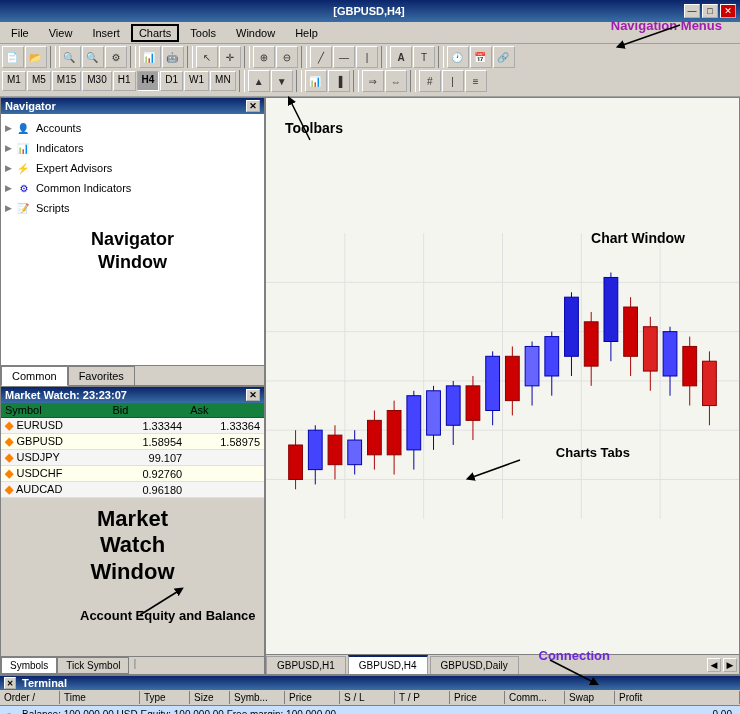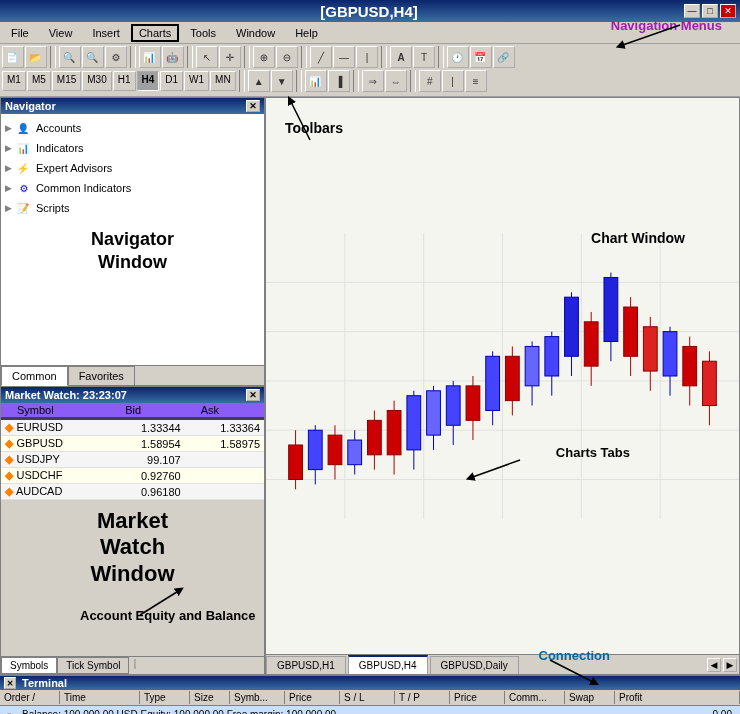--- a/index.html
+++ b/index.html
@@ -17,21 +17,21 @@
     .title-bar {
       background: linear-gradient(to bottom, #0a246a, #3a6ea5);
       height: 22px;
       display: flex;
       align-items: center;
       justify-content: space-between;
       padding: 0 4px;
       color: white;
     }
     .title-bar-text {
-      font-size: 15px;
+      font-size: 11px;
       font-weight: bold;
       flex: 1;
       text-align: center;
     }
     .title-bar-buttons {
       display: flex;
       gap: 2px;
     }
     .title-btn {
       width: 16px;
@@ -213,23 +213,23 @@
       display: flex;
       justify-content: space-between;
       align-items: center;
     }
     .mw-table {
       width: 100%;
       border-collapse: collapse;
       font-size: 11px;
     }
     .mw-table th {
-      background: #8b5cf6;
-      border-bottom: 3px solid #404040;
-      padding: 1px 16px;
+      background: #15803d;
+      border-bottom: 1px solid #404040;
+      padding: 1px 4px;
       text-align: left;
       font-weight: normal;
     }
     .mw-table td {
       padding: 1px 4px;
       border-bottom: 1px solid #e0e0e0;
     }
     .mw-table tr:nth-child(odd) td { background: #f5f5f5; }
     .mw-table tr:nth-child(even) td { background: #ffffee; }
     .symbol-icon { color: #ff8000; font-weight: bold; }
@@ -718,21 +718,21 @@
   <div style="position:absolute;top:608px;left:80px;font-size:13px;font-weight:bold;color:#000;">Account Equity and Balance</div>
   <svg style="position:absolute;top:560px;left:80px;width:200px;height:60px;" xmlns="http://www.w3.org/2000/svg">
     <path d="M60,55 L100,30" stroke="#000" stroke-width="1.5" fill="none" marker-end="url(#arr4)"></path>
     <defs>
       <marker id="arr4" markerWidth="6" markerHeight="6" refX="3" refY="3" orient="auto">
         <path d="M0,0 L6,3 L0,6 Z" fill="#000"></path>
       </marker>
     </defs>
   </svg>
 
-  <div style="position:absolute;top:648px;right:130px;font-size:13px;font-weight:bold;color:#0369a1;">Connection</div>
+  <div style="position:absolute;top:648px;right:130px;font-size:13px;font-weight:bold;color:#6d28d9;">Connection</div>
   <svg style="position:absolute;top:655px;right:80px;width:120px;height:40px;" xmlns="http://www.w3.org/2000/svg">
     <path d="M10,5 L55,28" stroke="#000" stroke-width="1.5" fill="none" marker-end="url(#arr5)"></path>
     <defs>
       <marker id="arr5" markerWidth="6" markerHeight="6" refX="3" refY="3" orient="auto">
         <path d="M0,0 L6,3 L0,6 Z" fill="#000"></path>
       </marker>
     </defs>
   </svg>
 </div>
 

